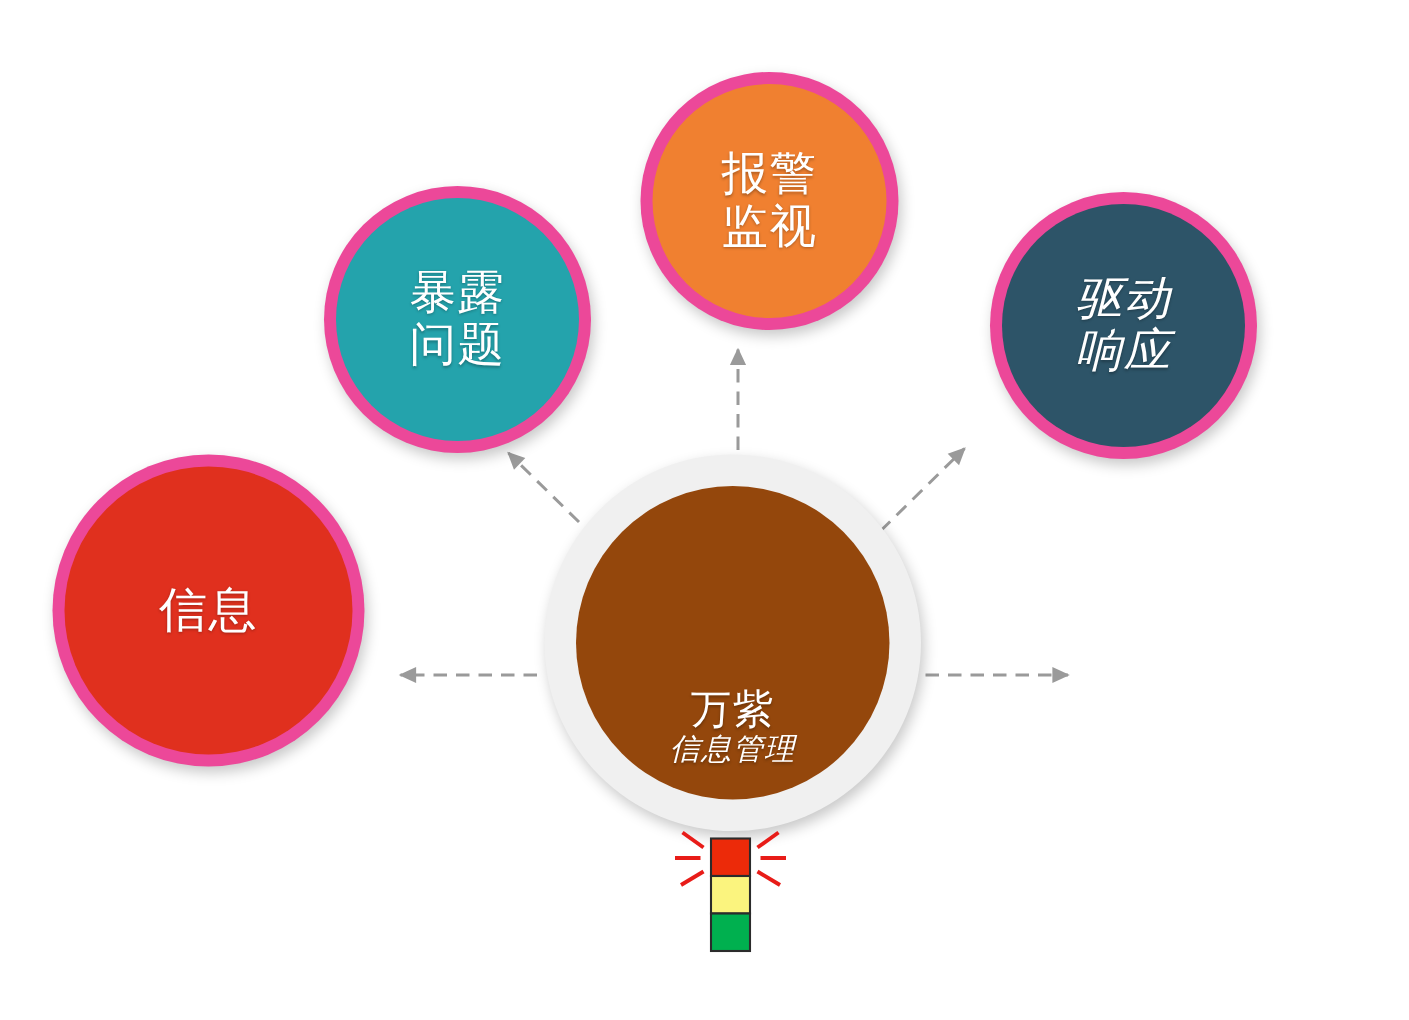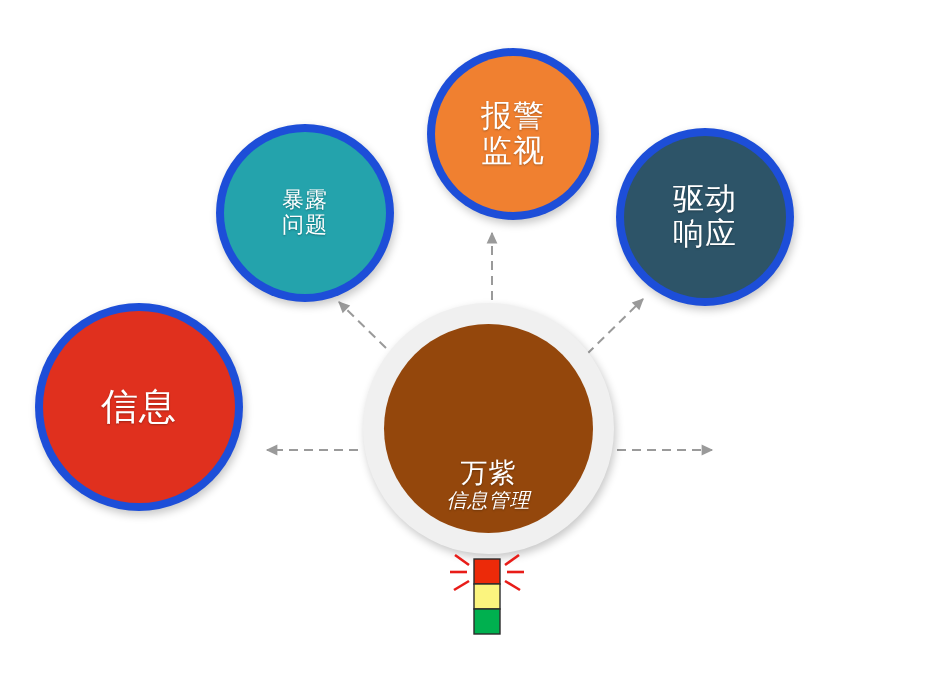--- a/index.html
+++ b/index.html
@@ -28,21 +28,21 @@
     position: absolute;
     left: 0; top: 0;
     width: 939px;
     height: 680px;
     z-index: 1;
   }
 
   .node {
     position: absolute;
     border-radius: 50%;
-    background: #1d4ed8;
+    background: #ec4899;
     box-sizing: border-box;
     display: flex;
     align-items: center;
     justify-content: center;
     z-index: 3;
     box-shadow: 2px 4px 9px rgba(0,0,0,0.22);
   }
 
   .node .disc {
     border-radius: 50%;
@@ -79,42 +79,43 @@
   #node-center .line-1 { font-size: 27px; }
   #node-center .line-2 { font-size: 29px; }
   #node-center .line-3 { font-size: 20px; font-style: italic; }
 
   #node-info {
     left: 35px; top: 303px;
     width: 208px; height: 208px;
     padding: 8px;
   }
   #node-info .disc { width: 100%; height: 100%; background: #e0301e; }
-  #node-info .line { font-size: 37px; }
+  #node-info .line { font-size: 32px; }
 
   #node-expose {
     left: 216px; top: 124px;
     width: 178px; height: 178px;
     padding: 8px;
   }
   #node-expose .disc { width: 100%; height: 100%; background: #24a3ac; }
-  #node-expose .line { font-size: 22px; }
+  #node-expose .line { font-size: 31px; }
 
   #node-alarm {
     left: 427px; top: 48px;
     width: 172px; height: 172px;
     padding: 8px;
   }
   #node-alarm .disc { width: 100%; height: 100%; background: #f08030; }
   #node-alarm .line { font-size: 31px; }
 
   #node-drive {
-    left: 616px; top: 128px;
+    left: 660px; top: 128px;
     width: 178px; height: 178px;
     padding: 8px;
+    font-style: italic;
   }
   #node-drive .disc { width: 100%; height: 100%; background: #2d5468; }
   #node-drive .line { font-size: 31px; }
 
   #node-waste {
     left: 719px; top: 338px;
     width: 178px; height: 178px;
     padding: 8px;
   }
   #node-waste .disc { width: 100%; height: 100%; background: #1b9ad1; }

